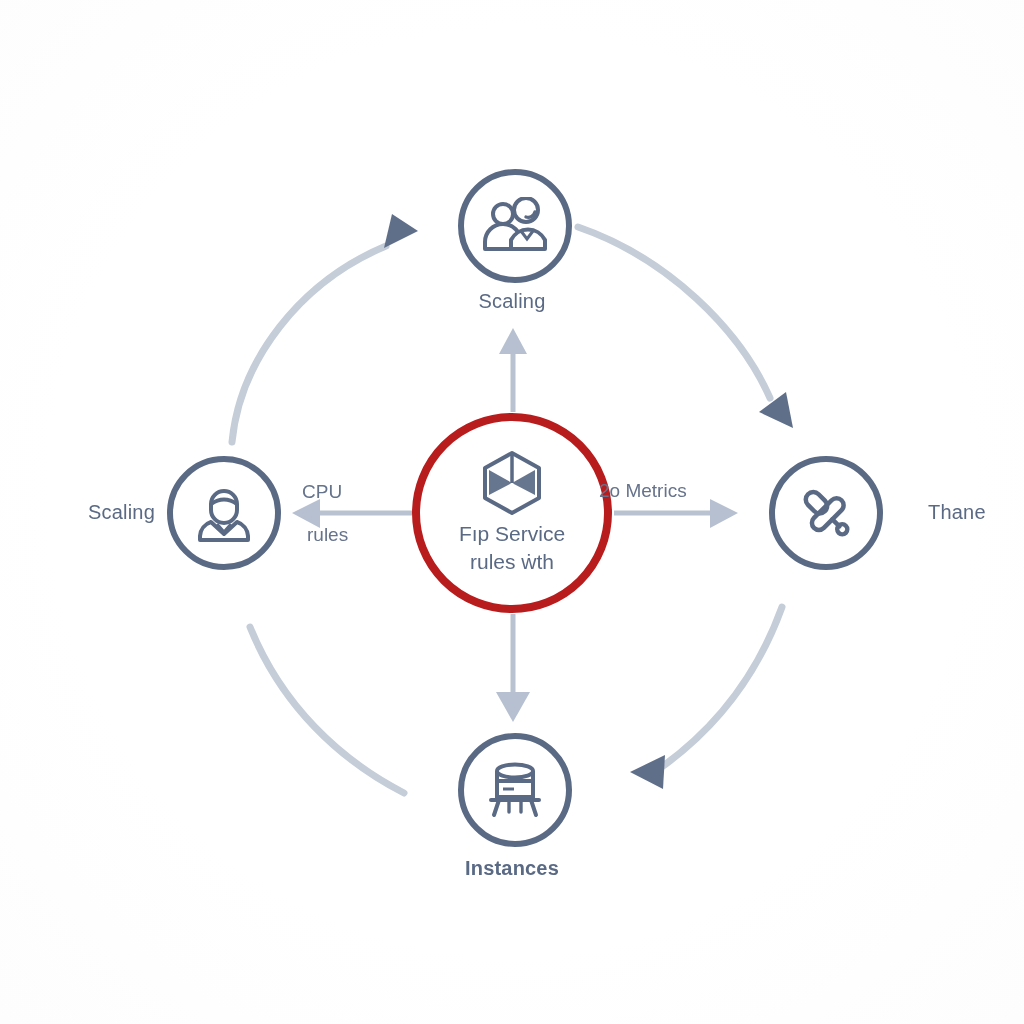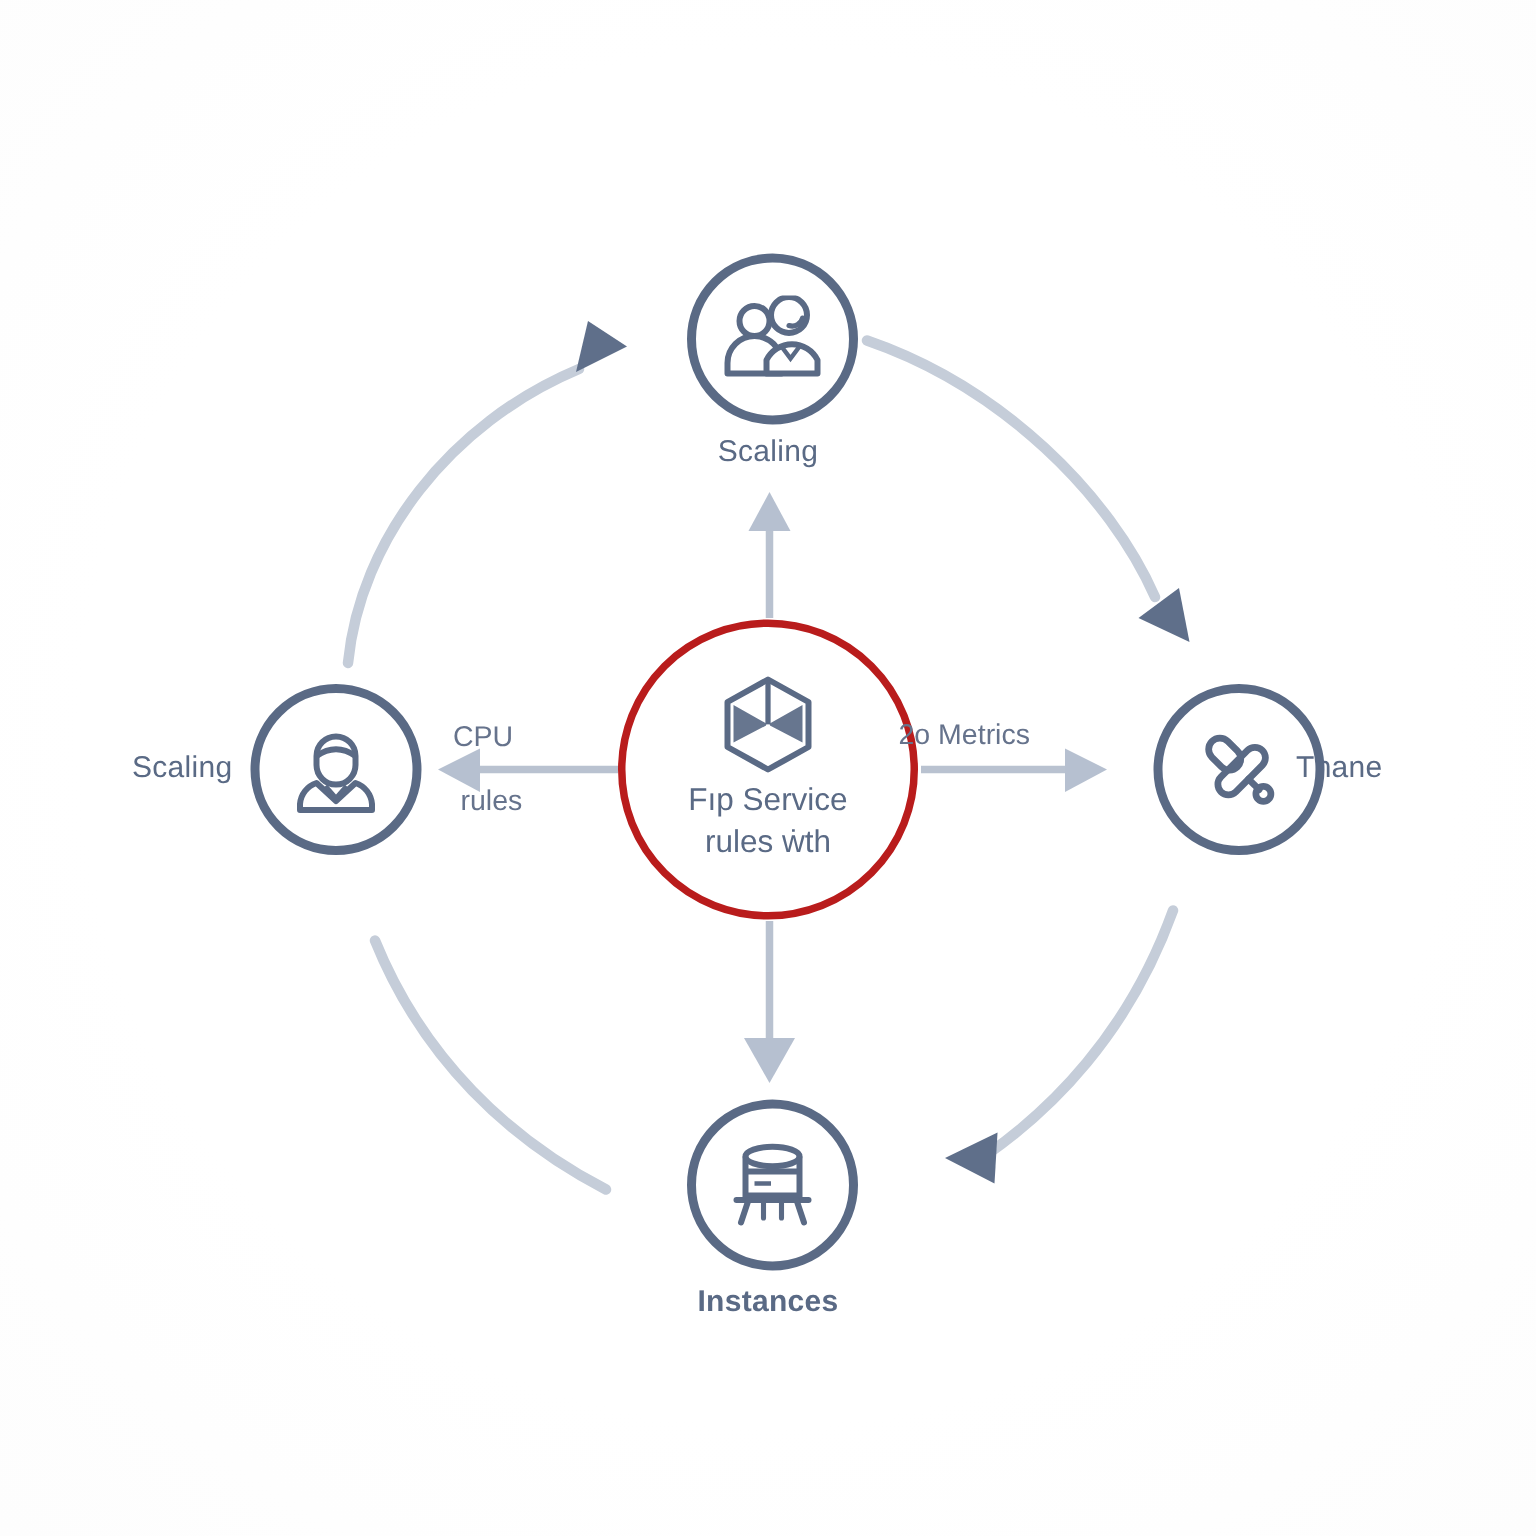--- a/index.html
+++ b/index.html
@@ -43,21 +43,21 @@
     justify-content: center;
   }
   .node.outer {
     width: 114px;
     height: 114px;
     border: 6px solid #5a6a85;
   }
   .node.center {
     width: 200px;
     height: 200px;
-    border: 5px solid #b91c1c;
+    border: 8px solid #b91c1c;
     flex-direction: column;
     gap: 4px;
   }
   .node-label {
     position: absolute;
     color: #5a6a85;
     font-size: 20px;
     letter-spacing: 0.2px;
     white-space: nowrap;
   }
@@ -158,21 +158,21 @@
       <svg class="icon-svg" width="62" height="62" viewBox="0 0 62 62">
         <g transform="rotate(-45 31 31)">
           <rect x="24" y="5" width="15" height="24" rx="7.5" fill="none" stroke="#5a6a85" stroke-width="4.5"></rect>
           <rect x="12" y="26" width="39" height="14" rx="7" fill="none" stroke="#5a6a85" stroke-width="4.5"></rect>
           <line x1="31" y1="40" x2="31" y2="50" stroke="#5a6a85" stroke-width="4.5" stroke-linecap="round"></line>
           <circle cx="31" cy="54" r="5" fill="none" stroke="#5a6a85" stroke-width="4.5"></circle>
         </g>
       </svg>
     </span>
   </div>
-  <div class="node-label" style="left:864px; top:501px;">Thane</div>
+  <div class="node-label" style="left:928px; top:501px;">Thane</div>
 
   <div class="node outer" style="left:458px; top:733px;">
     <span>
       <svg class="icon-svg" width="64" height="60" viewBox="0 0 64 60">
         <ellipse cx="32" cy="11" rx="18" ry="6.5" fill="none" stroke="#5a6a85" stroke-width="4"></ellipse>
         <path d="M 14 11 v 26 h 36 v -26" fill="none" stroke="#5a6a85" stroke-width="4"></path>
         <line x1="14" y1="21" x2="50" y2="21" stroke="#5a6a85" stroke-width="4"></line>
         <line x1="20" y1="29" x2="31" y2="29" stroke="#5a6a85" stroke-width="3"></line>
         <line x1="8" y1="40" x2="56" y2="40" stroke="#5a6a85" stroke-width="4" stroke-linecap="round"></line>
         <line x1="16" y1="40" x2="11" y2="55" stroke="#5a6a85" stroke-width="4" stroke-linecap="round"></line>

